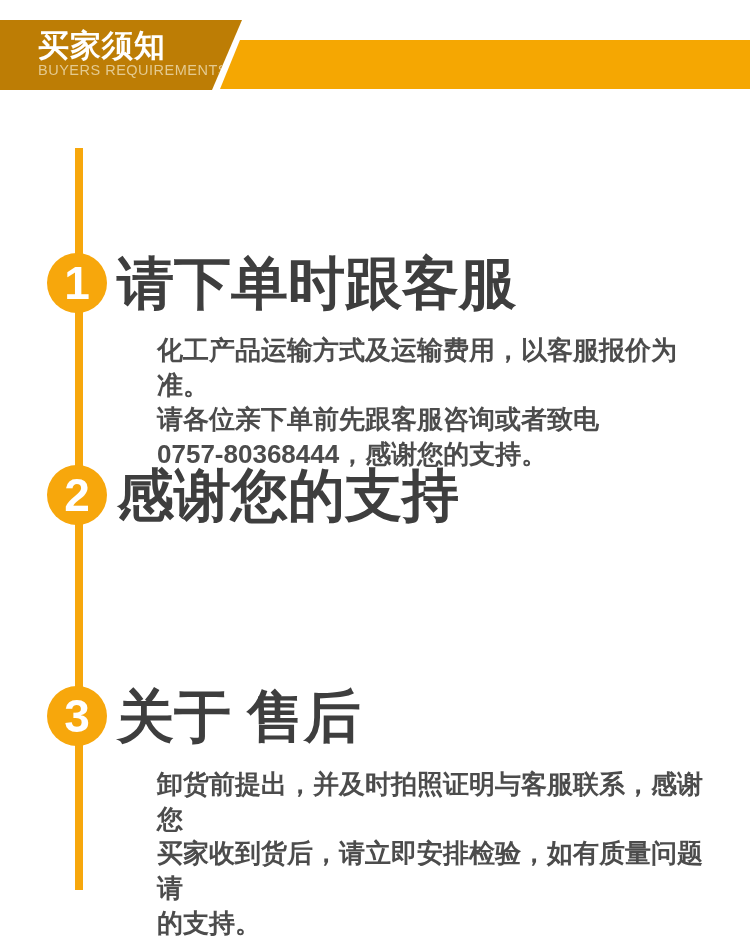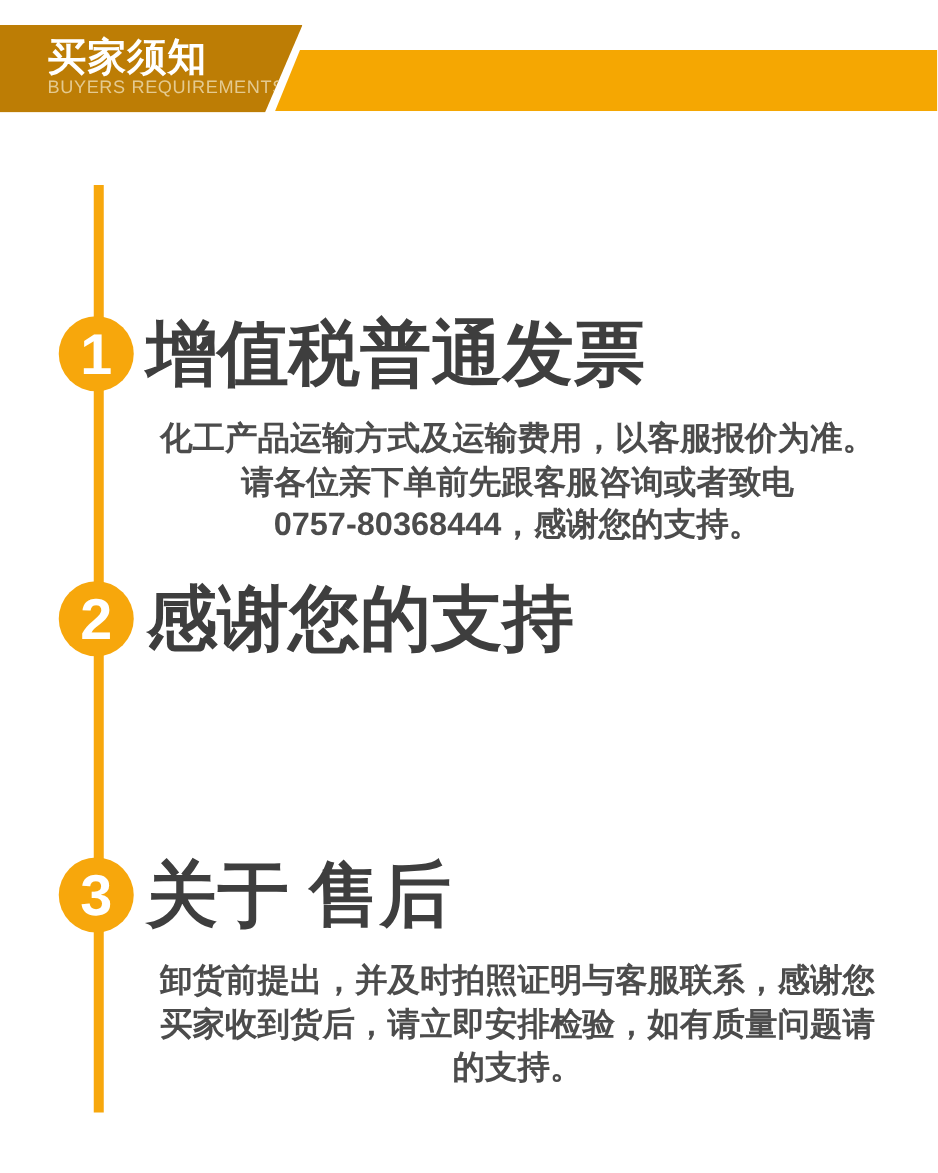--- a/index.html
+++ b/index.html
@@ -3,21 +3,21 @@
 <meta charset="utf-8">
 <style>
   html, body { margin: 0; padding: 0; }
   body {
     width: 750px; height: 938px;
     background: #ffffff;
     position: relative;
     overflow: hidden;
     font-family: "Liberation Sans", sans-serif;
   }
-  .stage { position: absolute; inset: 0; width: 630px; height: 938px; text-align: center; }
+  .stage { position: absolute; inset: 0; width: 630px; height: 938px; }
 
   
   .banner-dark {
     position: absolute; left: 0; top: 20px;
     width: 242px; height: 70px;
     background: #bd7d05;
     clip-path: polygon(0 0, 100% 0, calc(100% - 30px) 100%, 0 100%);
   }
   .banner-bright {
     position: absolute; left: 220px; top: 40px;
@@ -66,39 +66,39 @@
 
   .sec-body {
     position: absolute; left: 119px;
     width: 590px;
     font-size: 26px; font-weight: 700; color: #4c4c4c;
     line-height: 34.7px;
   }
   .b1 { top: 333px; }
   .b2 { top: 545px; }
   .b3 { top: 767px; }
-  .sec-body .line { display: block; }
+  .sec-body .line { display: block; margin-left: 38px; }
 </style>
 </head>
 <body>
 
 <div class="stage">
 
   <div class="banner-bright"></div>
   <div class="banner-dark">
     <div class="banner-title">买家须知</div>
     <div class="banner-subtitle">BUYERS REQUIREMENTS</div>
   </div>
 
   <div class="vline"></div>
 
   <div class="num-circle c1">
     <span>1</span>
   </div>
-  <div class="sec-title t1">增值税普通发票</div>
+  <div class="sec-title t1">请下单时跟客服</div>
   <div class="sec-body b1">
     <span class="line">化工产品运输方式及运输费用，以客服报价为准。</span>
     <span class="line">请各位亲下单前先跟客服咨询或者致电</span>
     <span class="line">0757-80368444，感谢您的支持。</span>
   </div>
 
   <div class="num-circle c2">
     <span>2</span>
   </div>
   <div class="sec-title t2">感谢您的支持</div>

